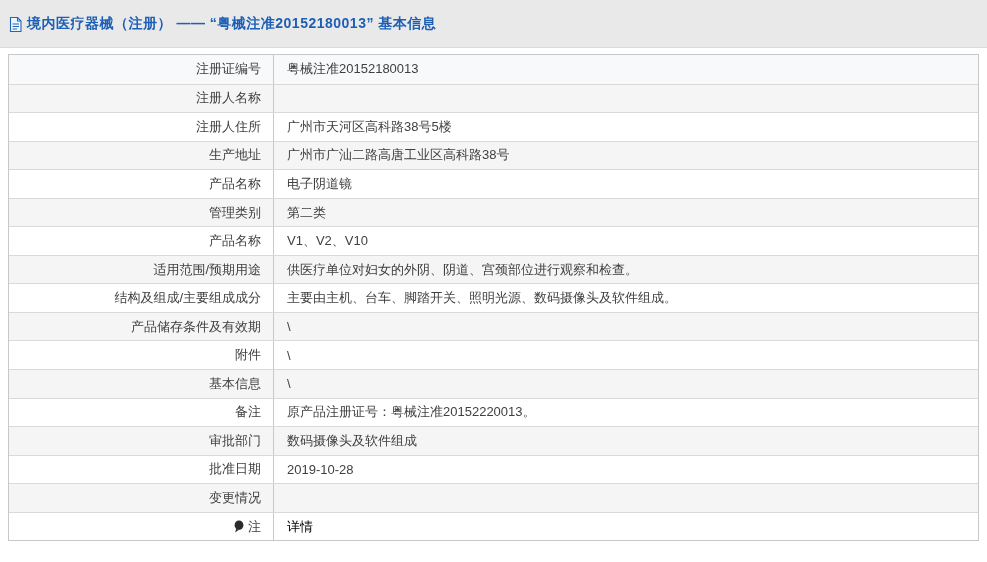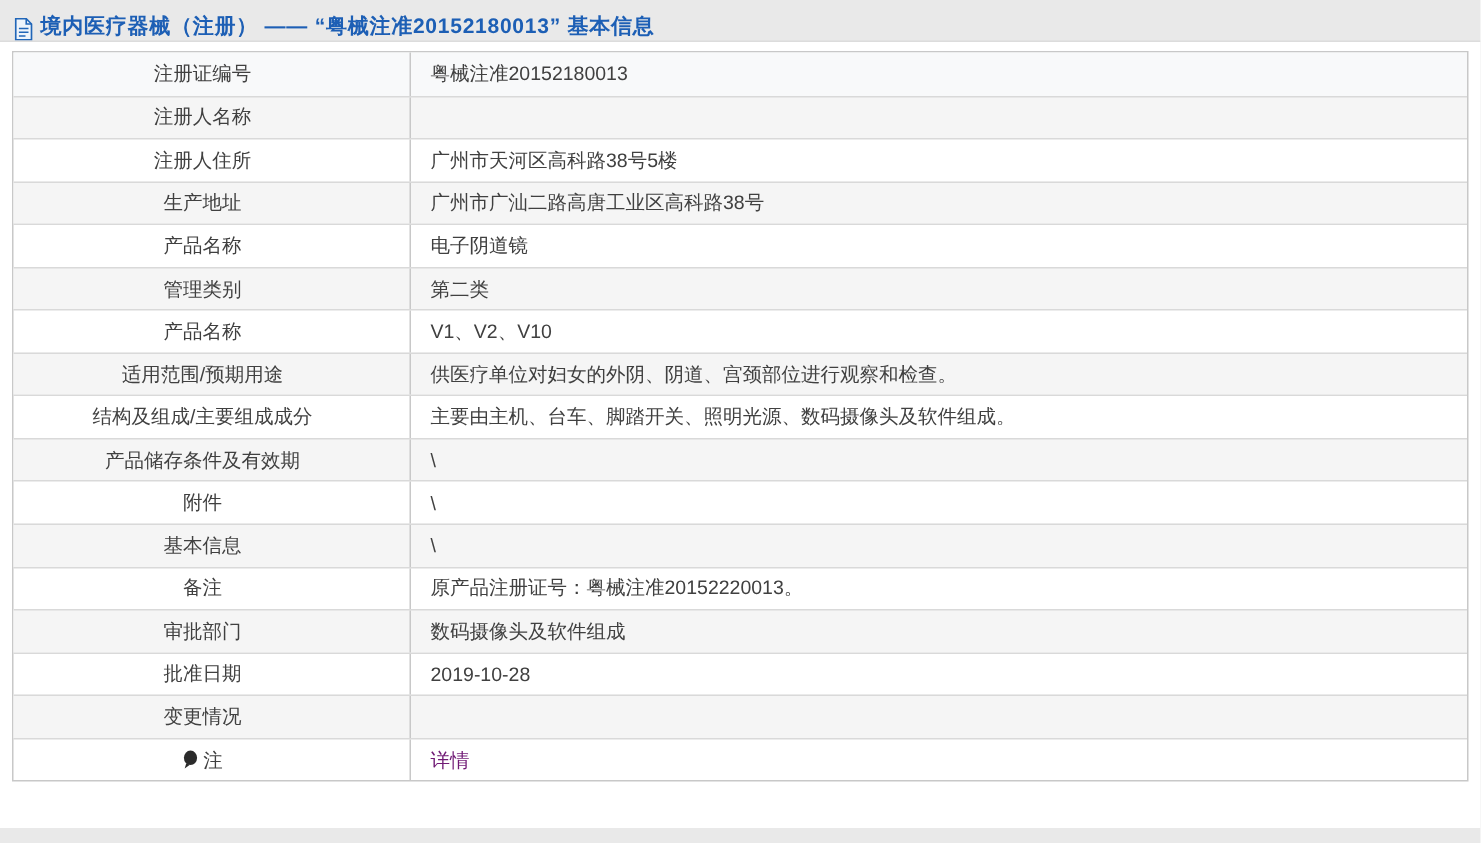--- a/index.html
+++ b/index.html
@@ -3,22 +3,22 @@
 <meta charset="utf-8">
 <style>
   html,body{margin:0;padding:0;}
   body{
     width:987px;height:562px;
     background:#e9e9e9;
     font-family:"Liberation Sans","DejaVu Sans",sans-serif;
     overflow:hidden;
   }
   .header{
-    height:28px;
-    display:flex;align-items:flex-end;
+    height:48px;
+    display:flex;align-items:center;
     padding-left:9px;
     border-bottom:1px solid #dcdcdc;
     box-sizing:border-box;
   }
   .doc-icon{display:inline-flex;margin-right:5px;margin-top:1px;}
   .page-title{
     color:#1d5fb5;
     font-size:14px;
     font-weight:bold;
     letter-spacing:0.5px;
@@ -43,35 +43,35 @@
     color:#404040;
     align-items:center;
   }
   .tr:first-child{border-top:none;background:#f8f9fa;}
   .tr:nth-child(even){background:#f5f5f5;}
   .th{
     width:265px;
     box-sizing:border-box;
     height:100%;
     display:flex;
-    justify-content:center;
+    justify-content:flex-end;
     align-items:center;
     gap:3px;
     padding-right:12px;
     border-right:1px solid #c8c8c8;
     flex-shrink:0;
   }
   .td{
     flex:1;
     padding-left:13px;
     white-space:nowrap;
     overflow:hidden;
   }
   .detail-link{
-    color:#701a75;
+    color:#000000;
     text-decoration:none;
     cursor:pointer;
   }
   .note-icon{display:inline-flex;margin-right:1px;}
 </style>
 </head>
 <body>
 
 <div class="header">
   <span class="doc-icon">

